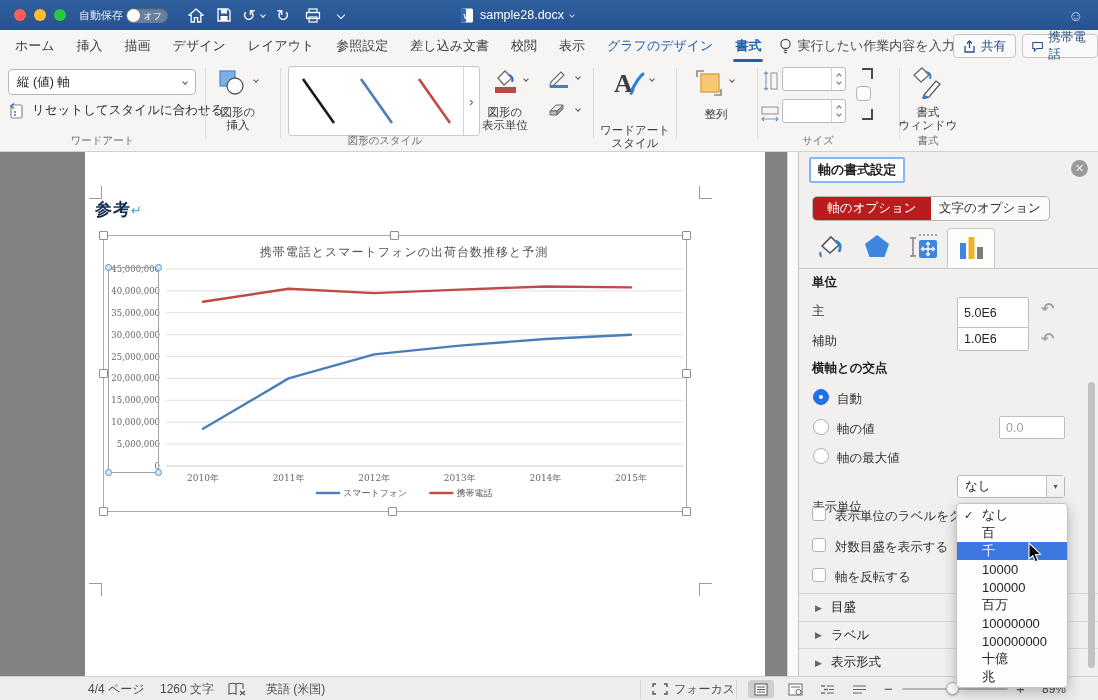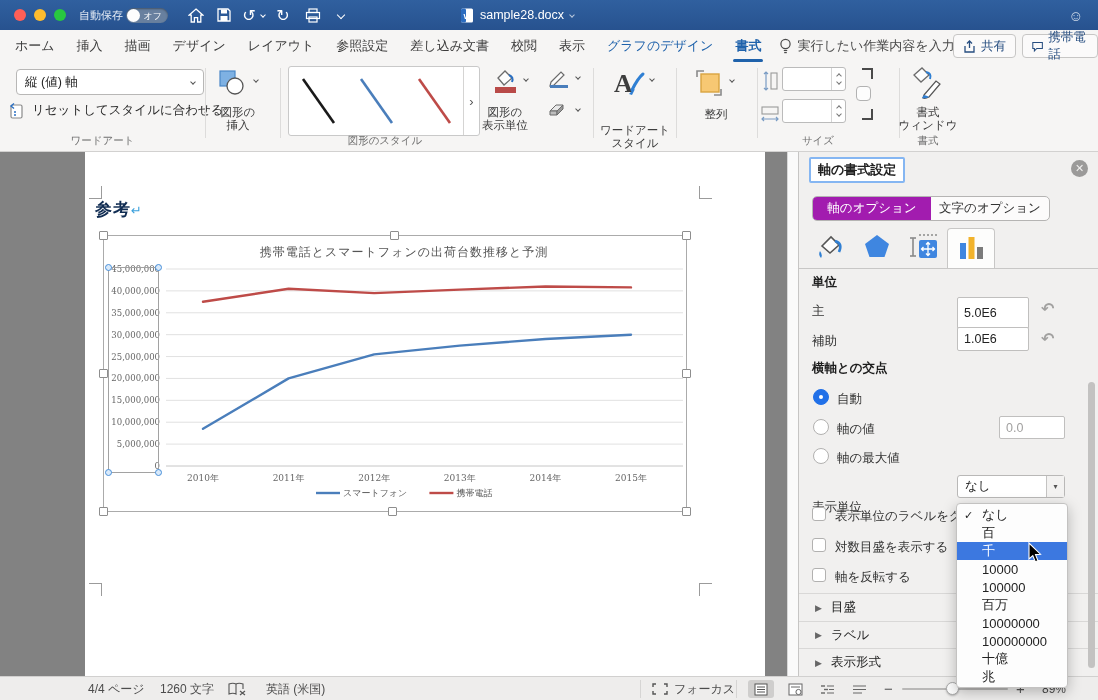--- a/index.html
+++ b/index.html
@@ -49,21 +49,21 @@
   .chart-frame{position:absolute;left:103px;top:83px;width:584px;height:277px;border:1px solid #ababab;background:#fff}
   .handle{position:absolute;width:9px;height:9px;background:#fff;border:1px solid #8e8e8e;border-radius:1px}
   .axis-sel{position:absolute;left:108px;top:115px;width:51px;height:206px;border:1px solid #a2a2a2}
   .bluedot{position:absolute;width:7px;height:7px;border-radius:50%;background:#d9eafb;border:1.5px solid #4a90d9}
   
   .panel{position:absolute;left:798px;top:152px;width:300px;height:524px;background:#f1f0ef;border-left:1px solid #c6c5c4;font-size:12.5px;color:#333}
   .ptitle{position:absolute;left:10px;top:5px;background:#fff;border:2px solid #85b6f2;border-radius:2px;padding:2px 7px;font-size:13px;font-weight:bold;color:#222}
   .pclose{position:absolute;right:10px;top:8px;width:17px;height:17px;border-radius:50%;background:#9b9a99;color:#f1f0ef;font-size:11px;display:flex;align-items:center;justify-content:center;font-weight:bold}
   .segs{position:absolute;left:13px;top:44px;width:238px;height:25px;border:1px solid #b5b4b3;border-radius:5px;display:flex;overflow:hidden;background:#fcfbfb}
   .seg{flex:1;display:flex;align-items:center;justify-content:center;font-size:12.5px;color:#333}
-  .seg.on{background:#a21caf;color:#fff}
+  .seg.on{background:#b91c1c;color:#fff}
   .icontab{position:absolute;left:148px;top:76px;width:48px;height:41px;background:#fdfdfc;border:1px solid #c8c7c6;border-bottom:none;border-radius:4px 4px 0 0}
   .pdivider{position:absolute;left:0;top:116px;width:300px;height:1px;background:#c8c7c6}
   .psec{position:absolute;left:13px;font-weight:bold;color:#1d1d1d}
   .plab{position:absolute;left:13px;color:#333}
   .pinput{position:absolute;background:#fff;border:1px solid #c0bfbe;border-radius:2px;font-size:12.5px;color:#222;padding:0 6px;display:flex;align-items:center}
   .undo-ic{position:absolute;color:#a2a1a0;font-size:16px;font-weight:bold;font-family:"DejaVu Sans",sans-serif}
   .radio{position:absolute;width:16px;height:16px;border-radius:50%;background:#fff;border:1px solid #b2b1b0}
   .radio.on{background:#2170e8;border-color:#2170e8}
   .radio.on::after{content:"";position:absolute;left:5px;top:5px;width:4px;height:4px;border-radius:50%;background:#fff}
   .cbox{position:absolute;width:14px;height:14px;background:#fff;border:1px solid #b2b1b0;border-radius:3px}
@@ -169,21 +169,21 @@
     <div class="pillbtn" style="position:absolute;left:1022px">
       <svg width="14" height="13" viewBox="0 0 14 13">
           <path d="M1 1.5 H13 V9 H6 L3 12 V9 H1 Z" fill="none" stroke="#274e80" stroke-width="1.3"></path>
         </svg>
       <span>携帯電話</span>
     </div>
   </div>
 
   <div class="ribbon">
 
-    <div class="combo" style="left:16px;top:7px;width:188px;height:26px">
+    <div class="combo" style="left:8px;top:7px;width:188px;height:26px">
       <span>縦 (値) 軸</span>
       <span class="chev sm" style="color:#555"></span>
     </div>
     <div style="position:absolute;left:8px;top:40px;display:flex;align-items:center;gap:7px">
       <svg width="17" height="17" viewBox="0 0 17 17">
           <rect x="3" y="3" width="11" height="13" rx="1.5" fill="#fff" stroke="#8a8a8a" stroke-width="1.2"></rect>
           <path d="M6 1.5 L3 4 L6 6.5" fill="none" stroke="#2a6fc2" stroke-width="1.4"></path>
           <circle cx="7" cy="10" r="1" fill="#2a6fc2"></circle>
           <circle cx="7" cy="13" r="1" fill="#2a6fc2"></circle>
         </svg>

